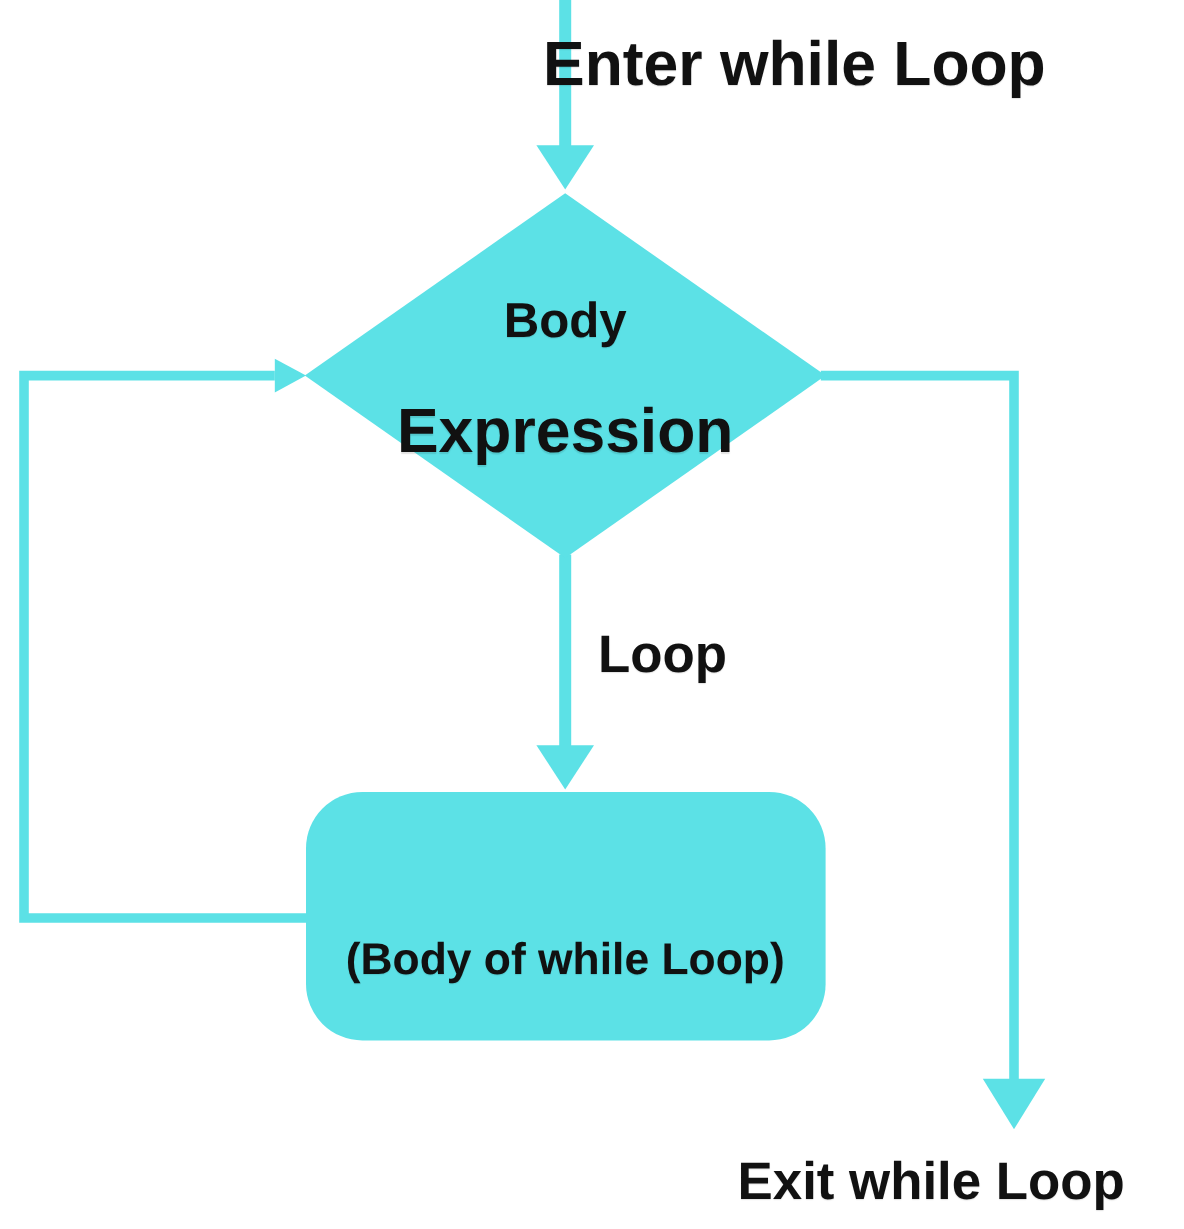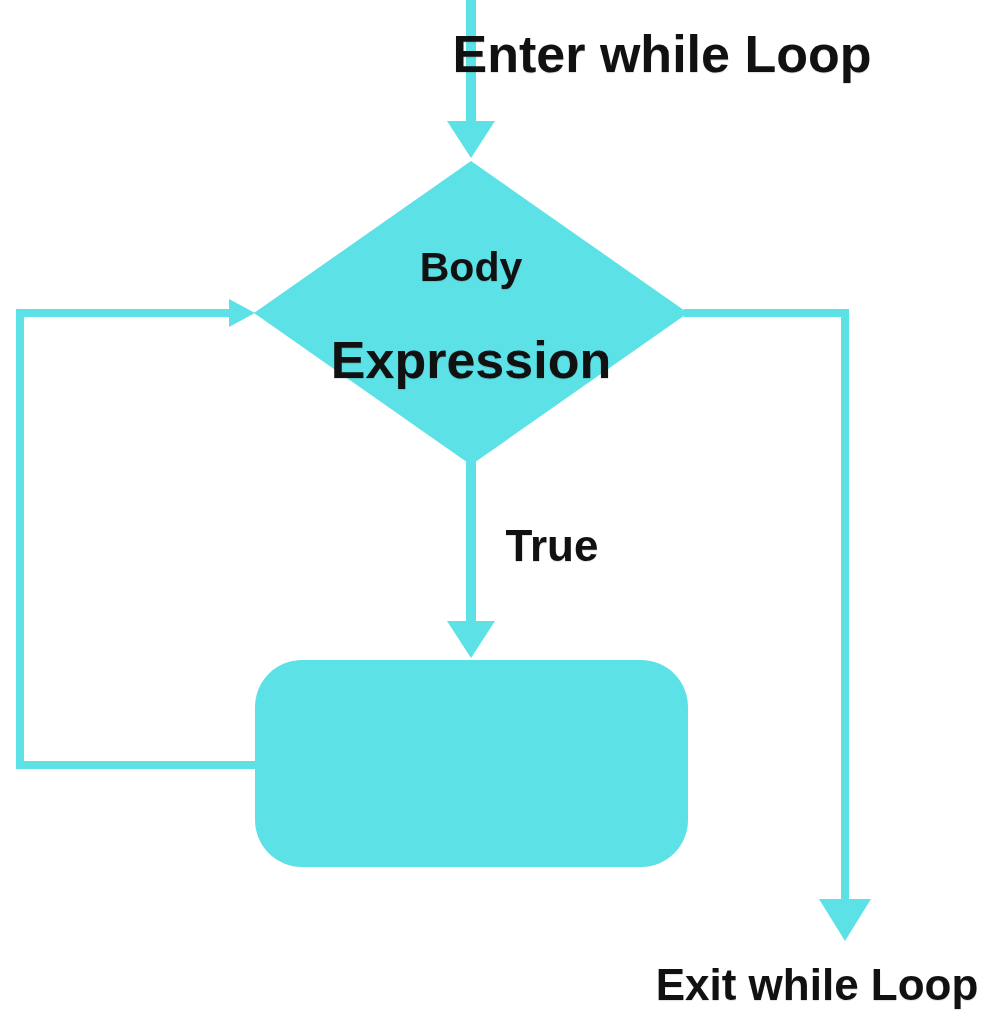--- a/index.html
+++ b/index.html
@@ -28,21 +28,21 @@
     transform: translate(-50%, -50%);
     color: #111111;
     font-weight: 700;
     white-space: nowrap;
     line-height: 1;
     text-shadow: 0 1px 1px rgba(0,0,0,0.12);
   }
   .lbl-enter  { left: 662px; top: 54px;  font-size: 52px; }
   .lbl-false  { left: 760px; top: 265px; font-size: 44px; }
   .lbl-true   { left: 552px; top: 546px; font-size: 44px; }
-  .lbl-exit   { left: 817px; top: 985px; font-size: 44px; }
+  .lbl-exit   { left: 776px; top: 985px; font-size: 44px; }
   .lbl-node1  { left: 471px; top: 267px; font-size: 41px; }
   .lbl-node2  { left: 471px; top: 343px; font-size: 52px; margin-top: 17px; }
   .lbl-proc1  { left: 471px; top: 731px; font-size: 40px; }
   .lbl-proc2  { left: 471px; top: 799px; font-size: 37px; }
 </style>
 </head>
 <body>
 
 <div id="stage">
 
@@ -63,17 +63,18 @@
     <polygon points="471,161 688,313 471,465 254,313" fill="#5ce1e6"></polygon>
 
     <rect x="255" y="660" width="433" height="207" rx="47" ry="47" fill="#5ce1e6"></rect>
   </svg>
 
   <div class="lbl lbl-enter">Enter while Loop</div>
 
   <div class="lbl lbl-node1">Body</div>
   <div class="lbl lbl-node2">Expression</div>
 
-  <div class="lbl lbl-true">True</div>
+  <div class="lbl lbl-true">Loop</div>
 
+  <div class="lbl lbl-proc2">(Body of while Loop)</div>
 
   <div class="lbl lbl-exit">Exit while Loop</div>
 </div>
 
 </body></html>

